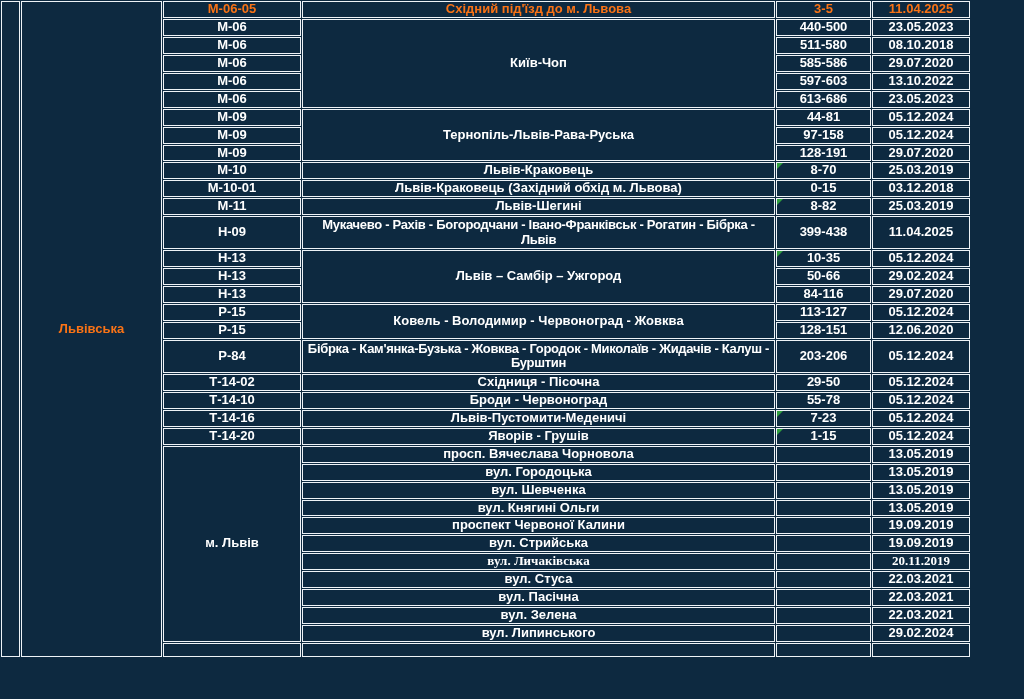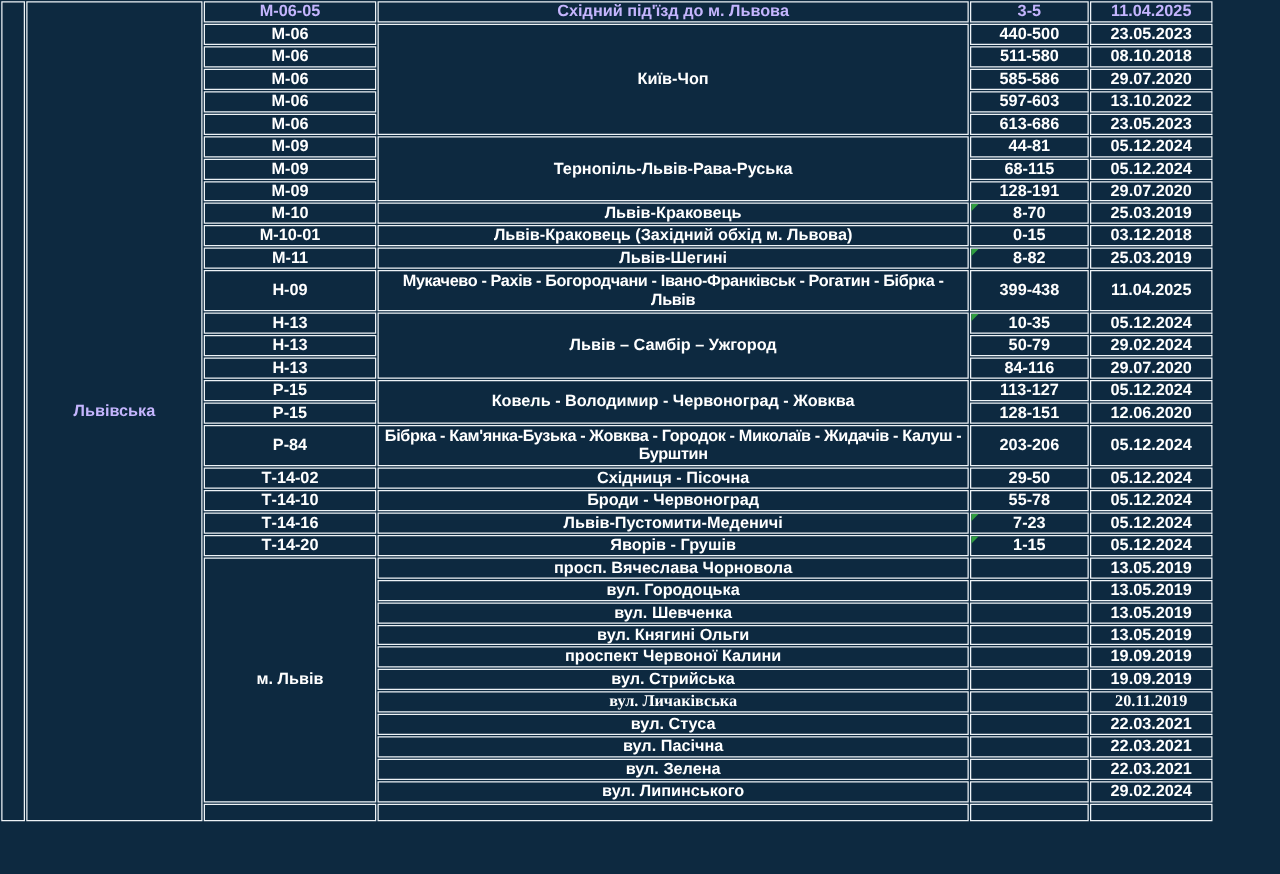--- a/index.html
+++ b/index.html
@@ -25,21 +25,21 @@
     text-align: center;
     vertical-align: middle;
     padding: 0 2px;
     overflow: hidden;
     line-height: 1.15;
     position: relative;
   }
   td.spacer { border: none; border-right: 1.5px solid #eef3f7; }
   td.region { border-top: none; border-bottom: none; font-size: 13.5px; }
   td.name-long { letter-spacing: -0.3px; }
-  tr.red td { color: #c4b5fd; }
+  tr.red td { color: #f97316; }
   .marker {
     position: absolute; top: 0; left: 0;
     width: 0; height: 0;
     border-top: 6px solid #2f9e3f;
     border-right: 6px solid transparent;
   }
 </style>
 </head>
 <body>
 
@@ -89,21 +89,21 @@
           <td>23.05.2023</td>
         </tr>
         <tr style="height: 15.4px;">
           <td>М-09</td>
           <td rowspan="3">Тернопіль-Львів-Рава-Руська</td>
           <td>44-81</td>
           <td>05.12.2024</td>
         </tr>
         <tr style="height: 15.4px;">
           <td>М-09</td>
-          <td>68-115</td>
+          <td>97-158</td>
           <td>05.12.2024</td>
         </tr>
         <tr style="height: 15.4px;">
           <td>М-09</td>
           <td>128-191</td>
           <td>29.07.2020</td>
         </tr>
         <tr style="height: 15.4px;">
           <td>М-10</td>
           <td>Львів-Краковець</td>
@@ -129,21 +129,21 @@
           <td>11.04.2025</td>
         </tr>
         <tr style="height: 15.4px;">
           <td>Н-13</td>
           <td rowspan="3">Львів – Самбір – Ужгород</td>
           <td><span class="marker"></span>10-35</td>
           <td>05.12.2024</td>
         </tr>
         <tr style="height: 15.4px;">
           <td>Н-13</td>
-          <td>50-79</td>
+          <td>50-66</td>
           <td>29.02.2024</td>
         </tr>
         <tr style="height: 15.4px;">
           <td>Н-13</td>
           <td>84-116</td>
           <td>29.07.2020</td>
         </tr>
         <tr style="height: 15.4px;">
           <td>Р-15</td>
           <td rowspan="2">Ковель - Володимир - Червоноград - Жовква</td>

